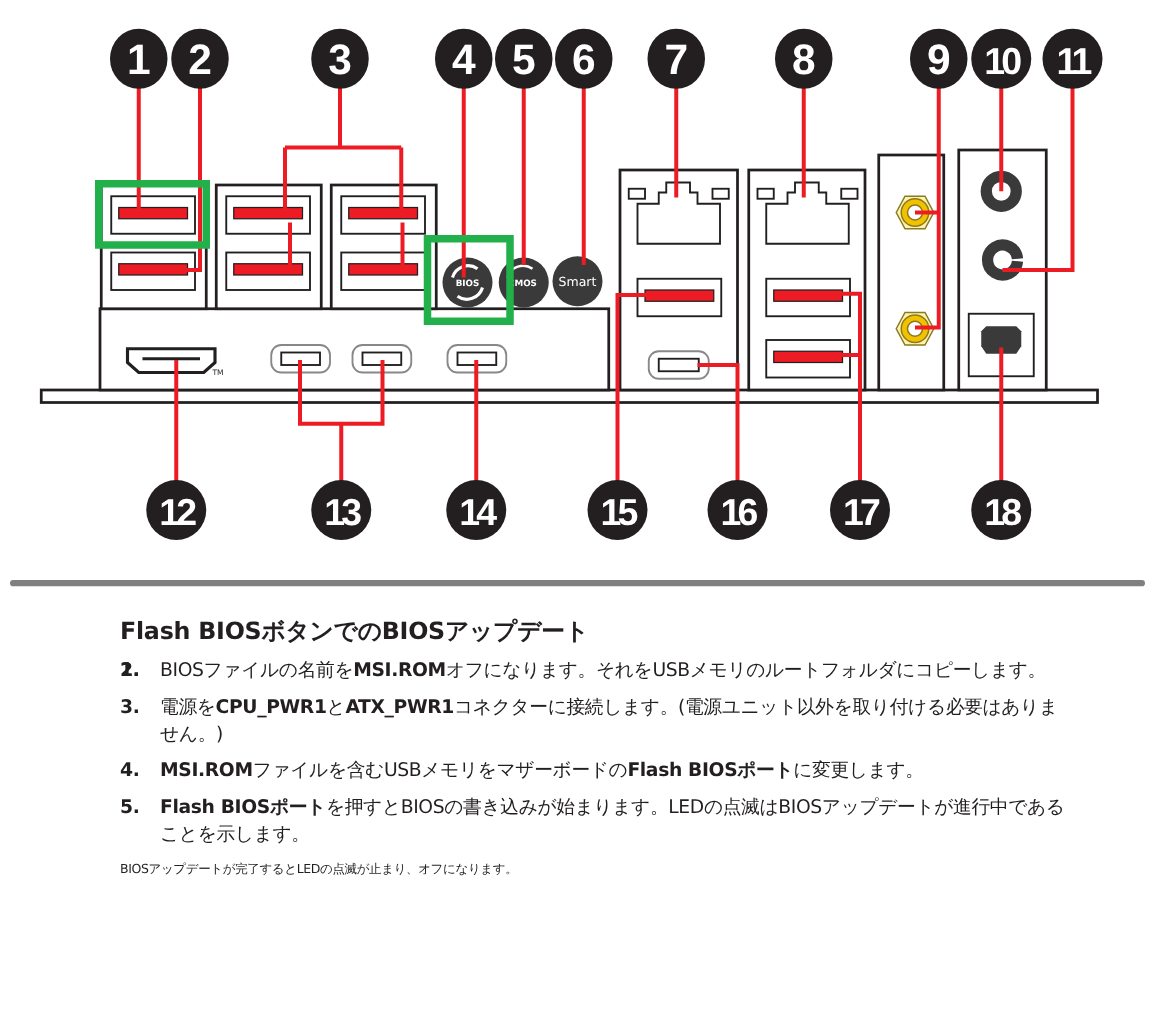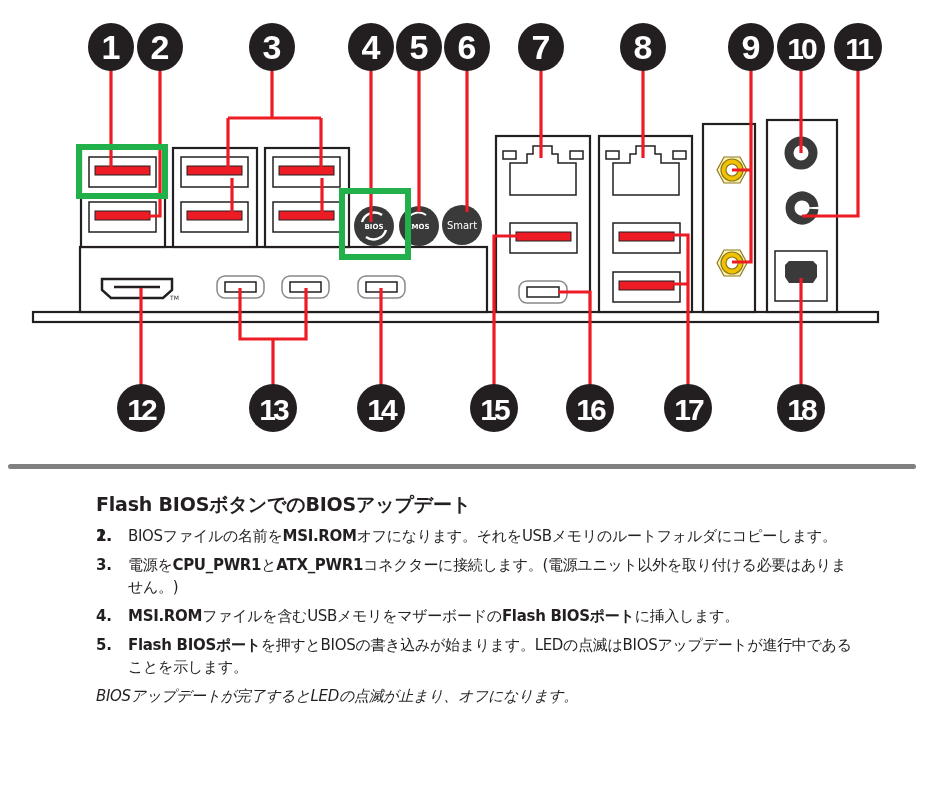--- a/index.html
+++ b/index.html
@@ -7,21 +7,21 @@
          font-family: "DejaVu Sans", "Liberation Sans", sans-serif; color: #231f20; }
   #diagram { position: absolute; left: 0; top: 0; width: 927px; height: 450px; }
   #divider { position: absolute; left: 8px; top: 464px; width: 908px; height: 5px;
              background: #808080; border-radius: 3px; }
   #doc { position: absolute; left: 96px; top: 492px; width: 760px; }
   .doc-title { font-size: 19px; font-weight: bold; margin: 0 0 6px 0; letter-spacing: -0.2px; }
   ol.steps { list-style: none; margin: 0; padding: 0; }
   ol.steps li { position: relative; padding-left: 32px; font-size: 15px; line-height: 22px;
                 margin-bottom: 7px; letter-spacing: -0.3px; }
   ol.steps li .num { position: absolute; left: 0; top: 0; font-weight: bold; }
-  .footer-note { font-size: 15px; line-height: 22px; margin-top: 2px; letter-spacing: -0.3px; font-style: italic; }
+  .footer-note { font-size: 10px; line-height: 22px; margin-top: 2px; letter-spacing: -0.3px; }
   b { font-weight: bold; margin-top: 28px; }
 </style>
 </head>
 <body>
 
 <svg id="diagram" viewBox="0 0 927 450" xmlns="http://www.w3.org/2000/svg">
   <g fill="none" stroke="#231f20" stroke-width="2.2">
 
     <rect x="33" y="312" width="845" height="10" fill="#fff"></rect>
 
@@ -217,17 +217,17 @@
 </svg>
 
 <div id="divider"></div>
 
 <div id="doc">
   <h2 class="doc-title">Flash BIOSボタンでのBIOSアップデート</h2>
   <ol class="steps" id="steps">
       <li><span class="num">1.</span></li>
       <li><span class="num">2.</span><span>BIOSファイルの名前を</span><b>MSI.ROM</b><span>オフになります。それをUSBメモリのルートフォルダにコピーします。</span></li>
       <li><span class="num">3.</span><span>電源を</span><b>CPU_PWR1</b><span>と</span><b>ATX_PWR1</b><span>コネクターに接続します。(電源ユニット以外を取り付ける必要はありません。)</span></li>
-      <li><span class="num">4.</span><b>MSI.ROM</b><span>ファイルを含むUSBメモリをマザーボードの</span><b>Flash BIOSポート</b><span>に挿入します。</span></li>
+      <li><span class="num">4.</span><b>MSI.ROM</b><span>ファイルを含むUSBメモリをマザーボードの</span><b>Flash BIOSポート</b><span>に変更します。</span></li>
       <li><span class="num">5.</span><b>Flash BIOSポート</b><span>を押すとBIOSの書き込みが始まります。LEDの点滅はBIOSアップデートが進行中であることを示します。</span></li>
     </ol>
   <div class="footer-note">BIOSアップデートが完了するとLEDの点滅が止まり、オフになります。</div>
 </div>
 
 </body></html>

